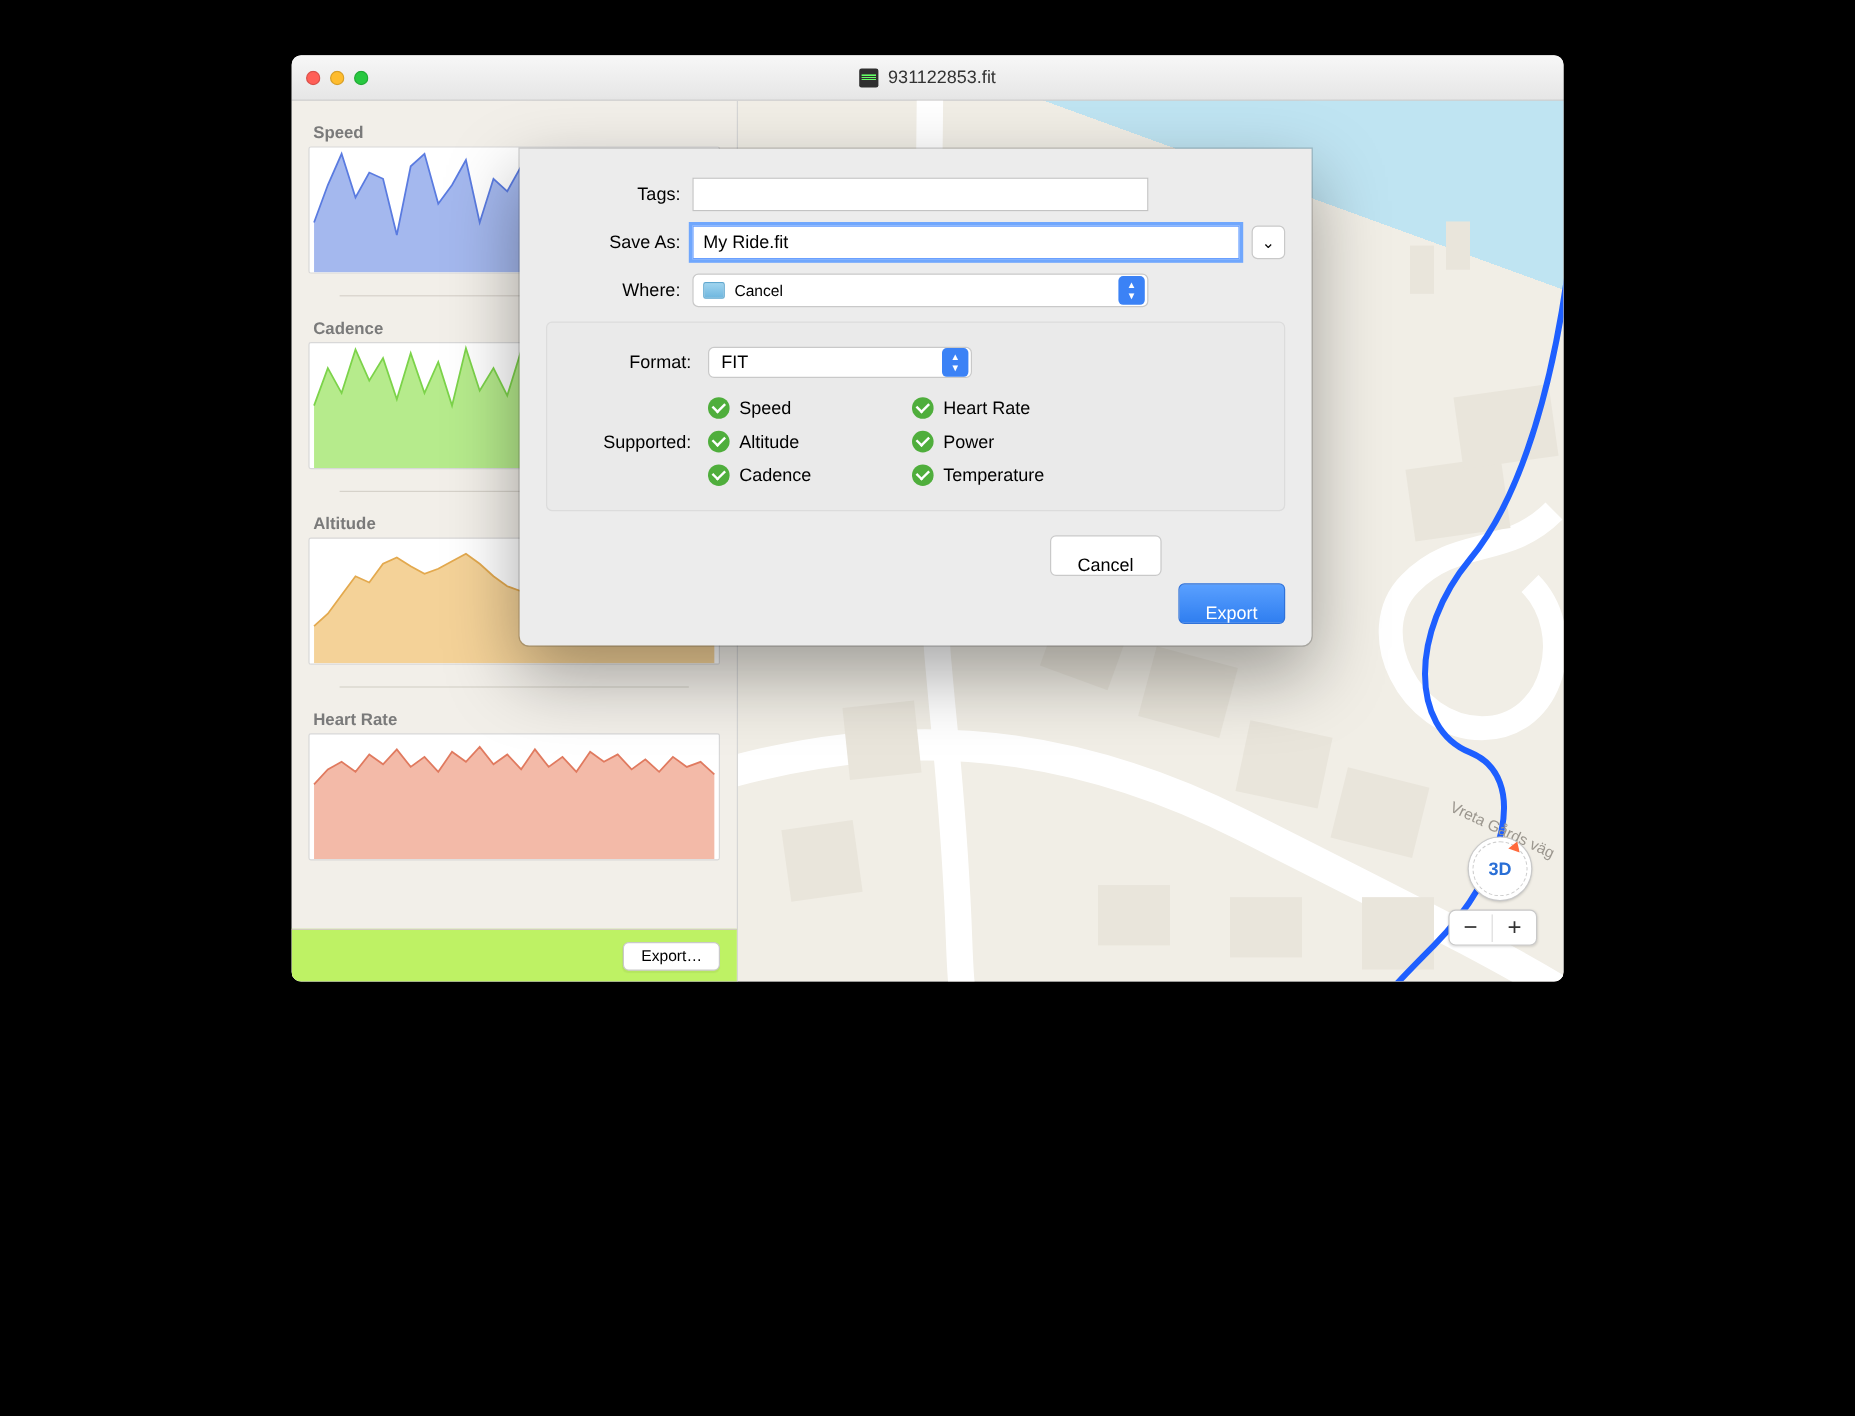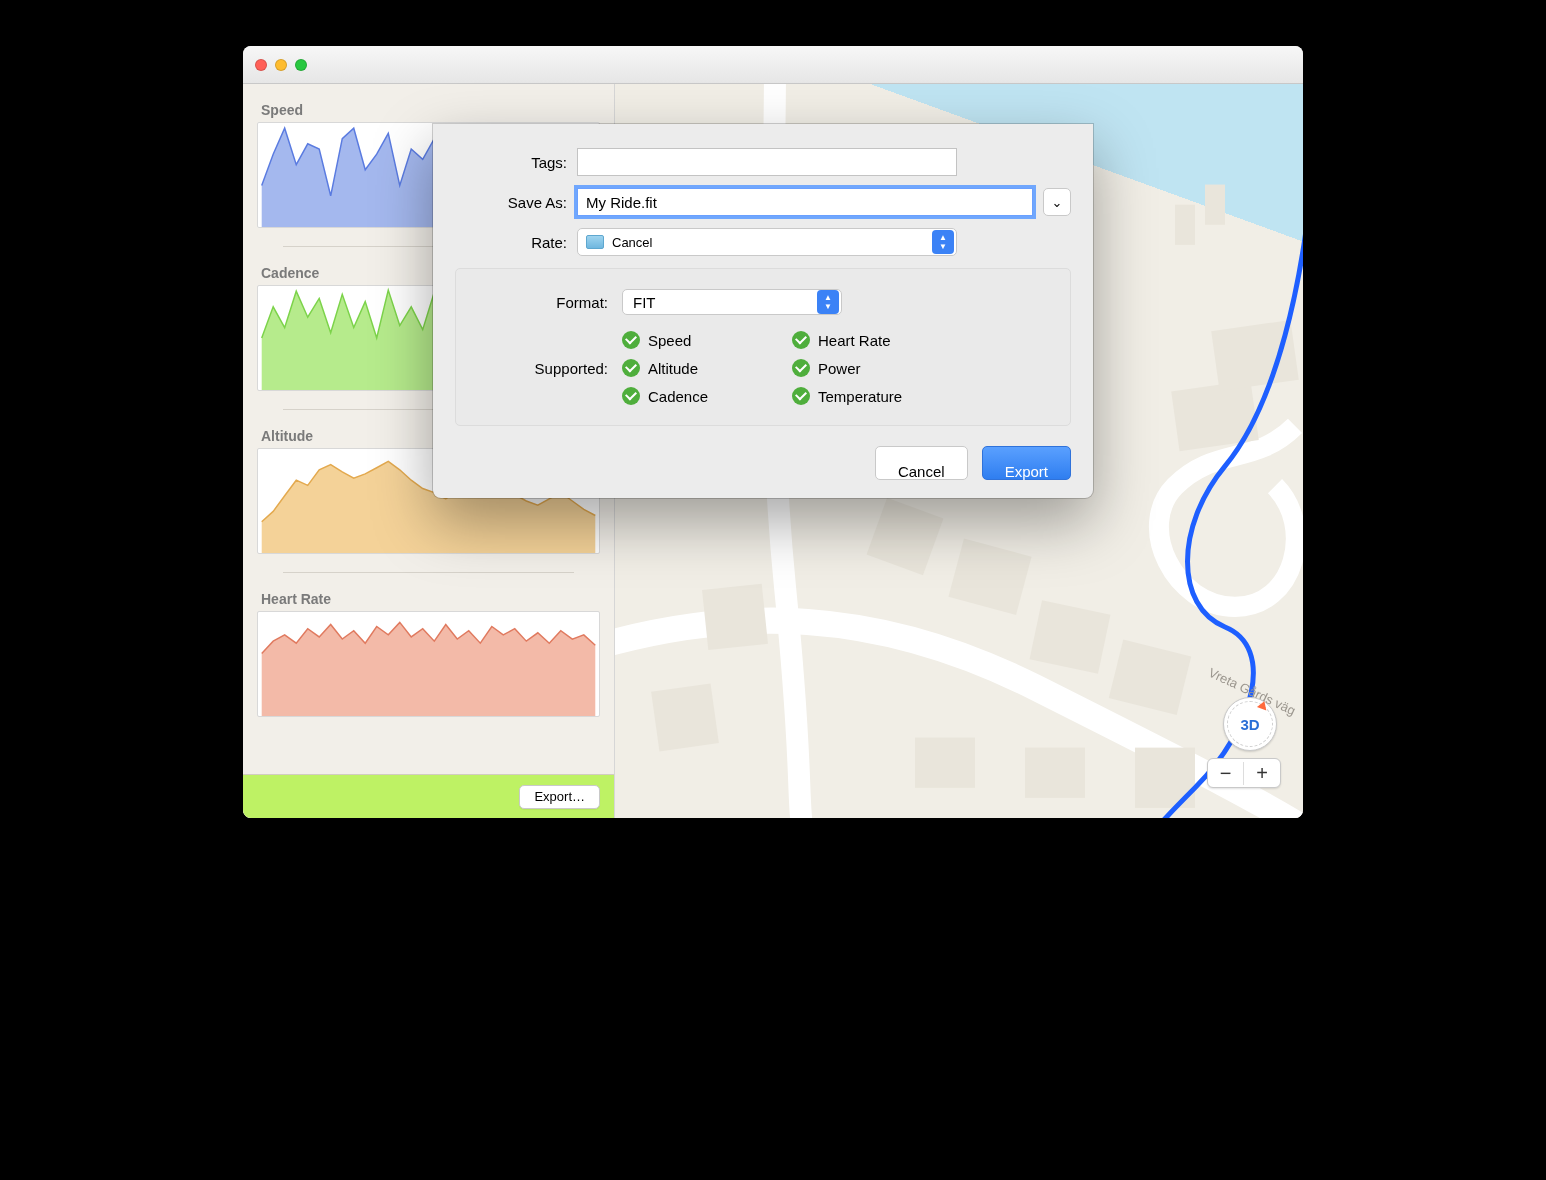--- a/index.html
+++ b/index.html
@@ -182,21 +182,21 @@
     border:1px solid #5ea7cf;
   }
   .stepper{
     width:22px; height:24px; margin-left:auto;
     background:#3b82f6; border-radius:4px;
     display:flex; flex-direction:column; align-items:center; justify-content:center;
     color:#fff; font-size:8px;
   }
   .options-box{
     background:#eaeaea; border:1px solid #dcdcdc; border-radius:5px;
-    padding:20px 40px; margin-top:6px;
+    padding:20px 8px; margin-top:6px;
   }
   .opt-row{ display:flex; align-items:center; gap:14px; margin-bottom:16px;}
   .opt-row .lbl{ width:112px; text-align:right; font-size:15px;}
   .format-select{
     width:220px; height:26px; background:#fff; border:1px solid #c9c9c9;
     border-radius:5px; display:flex; align-items:center; padding:0 2px 0 10px;
     font-size:15px;
     gap:24px;
   }
   .supported-grid{
@@ -215,33 +215,37 @@
   }
   .sheet-buttons{
     display:flex; justify-content:flex-end; gap:14px; margin-top:20px;
   }
   .btn{
     height:28px; padding:16px 22px; border-radius:5px; font-size:15px;
     border:1px solid #c9c9c9; background:#fff;
   }
   .btn.primary{
     background:linear-gradient(#5aa0ff,#2f7ef0);
-    border-color:#2f72da; color:#fff;
+    border-color:#2f72da; color:#fff;margin-top:40px;
   }
   .chevron{ font-size:13px; }
 </style>
 </head>
 <body>
 
 <div class="window">
   <div class="titlebar">
     <div class="traffic">
       <div class="dot red"></div>
       <div class="dot yellow"></div>
       <div class="dot green"></div>
+    </div>
+    <div class="title-center">
+      <span class="doc-icon"></span>
+      <span>931122853.fit</span>
     </div>
   </div>
 
   <div class="content">
 
     <div class="sidebar">
       <div class="chart-card">
         <div class="chart-label">Speed</div>
         <div class="chart-box">
             <svg id="chart0" viewBox="0 0 340 106">
@@ -335,21 +339,21 @@
 
       <div class="form-row">
         <div class="lbl">Save As:</div>
         <input class="text-field focus-ring" value="My Ride.fit" style="">
         <div class="expand-btn">
           <span class="chevron">⌄</span>
         </div>
       </div>
 
       <div class="form-row">
-        <div class="lbl">Rate:</div>
+        <div class="lbl">Where:</div>
         <div class="where-select">
           <span class="folder-ico"></span>
           <span>Cancel</span>
           <span class="stepper">
             <span>▲</span>
               <span>▼</span>
           </span>
         </div>
       </div>
 

